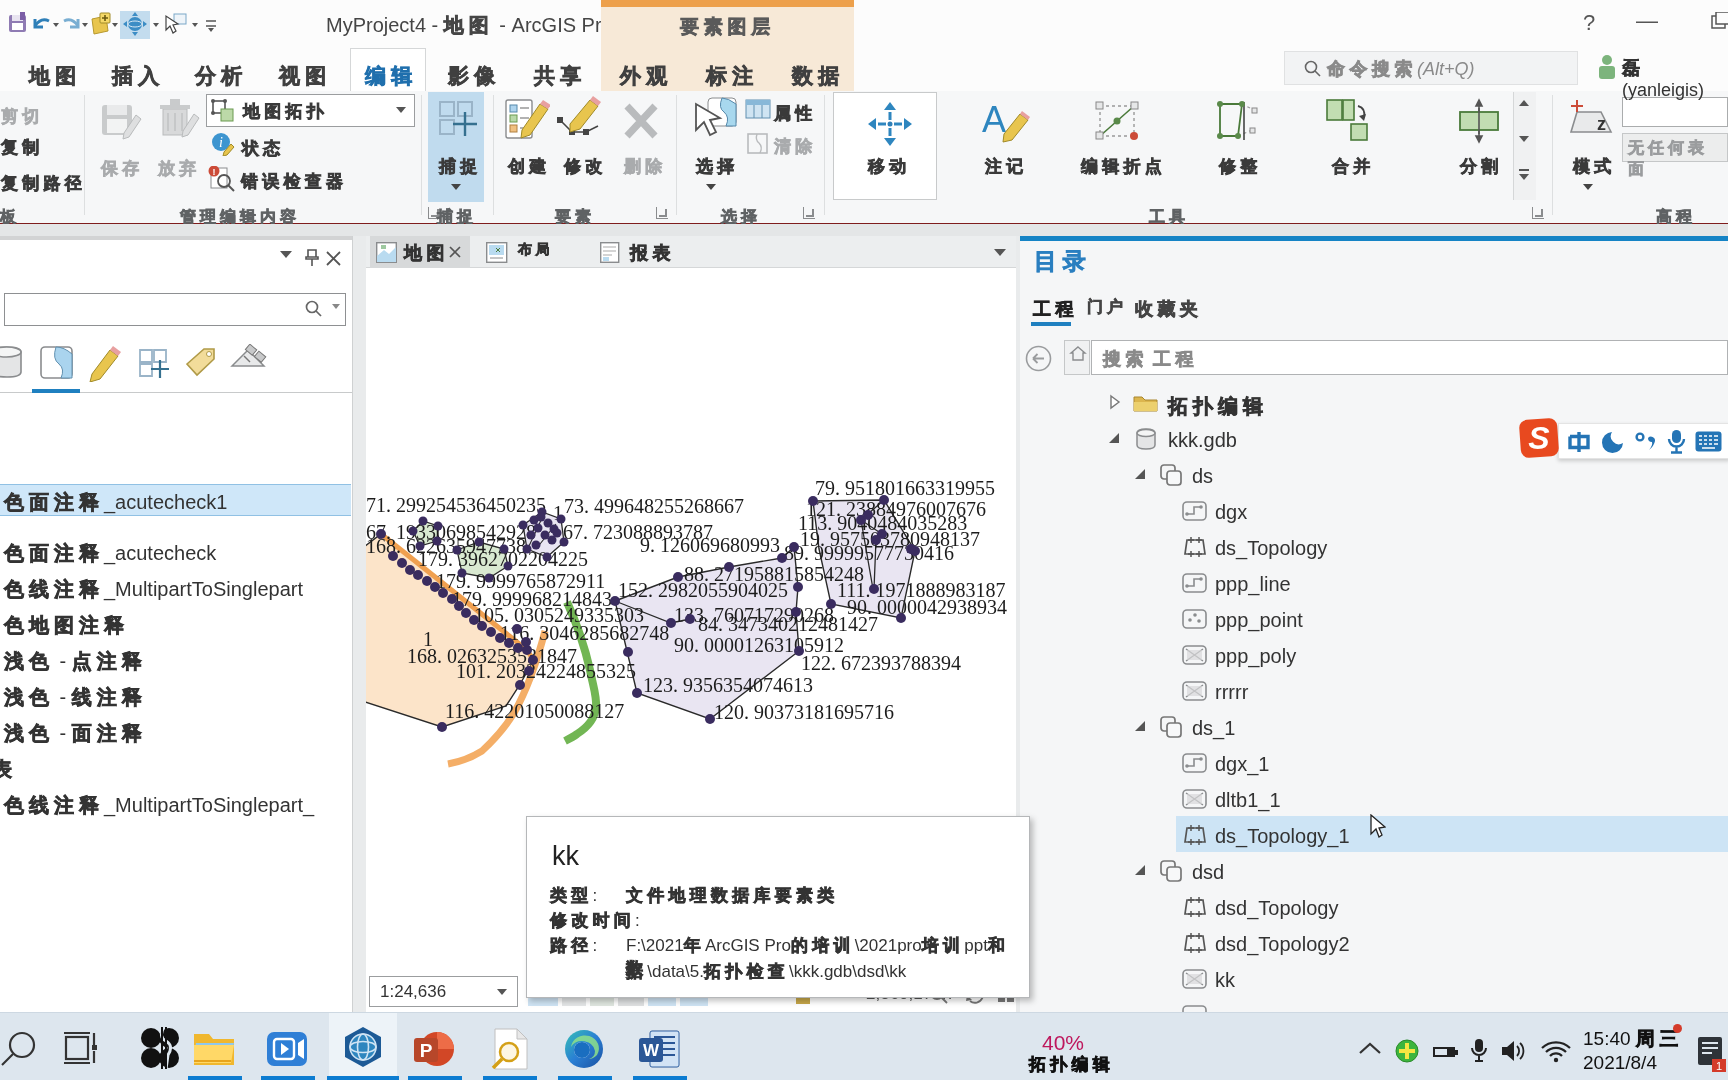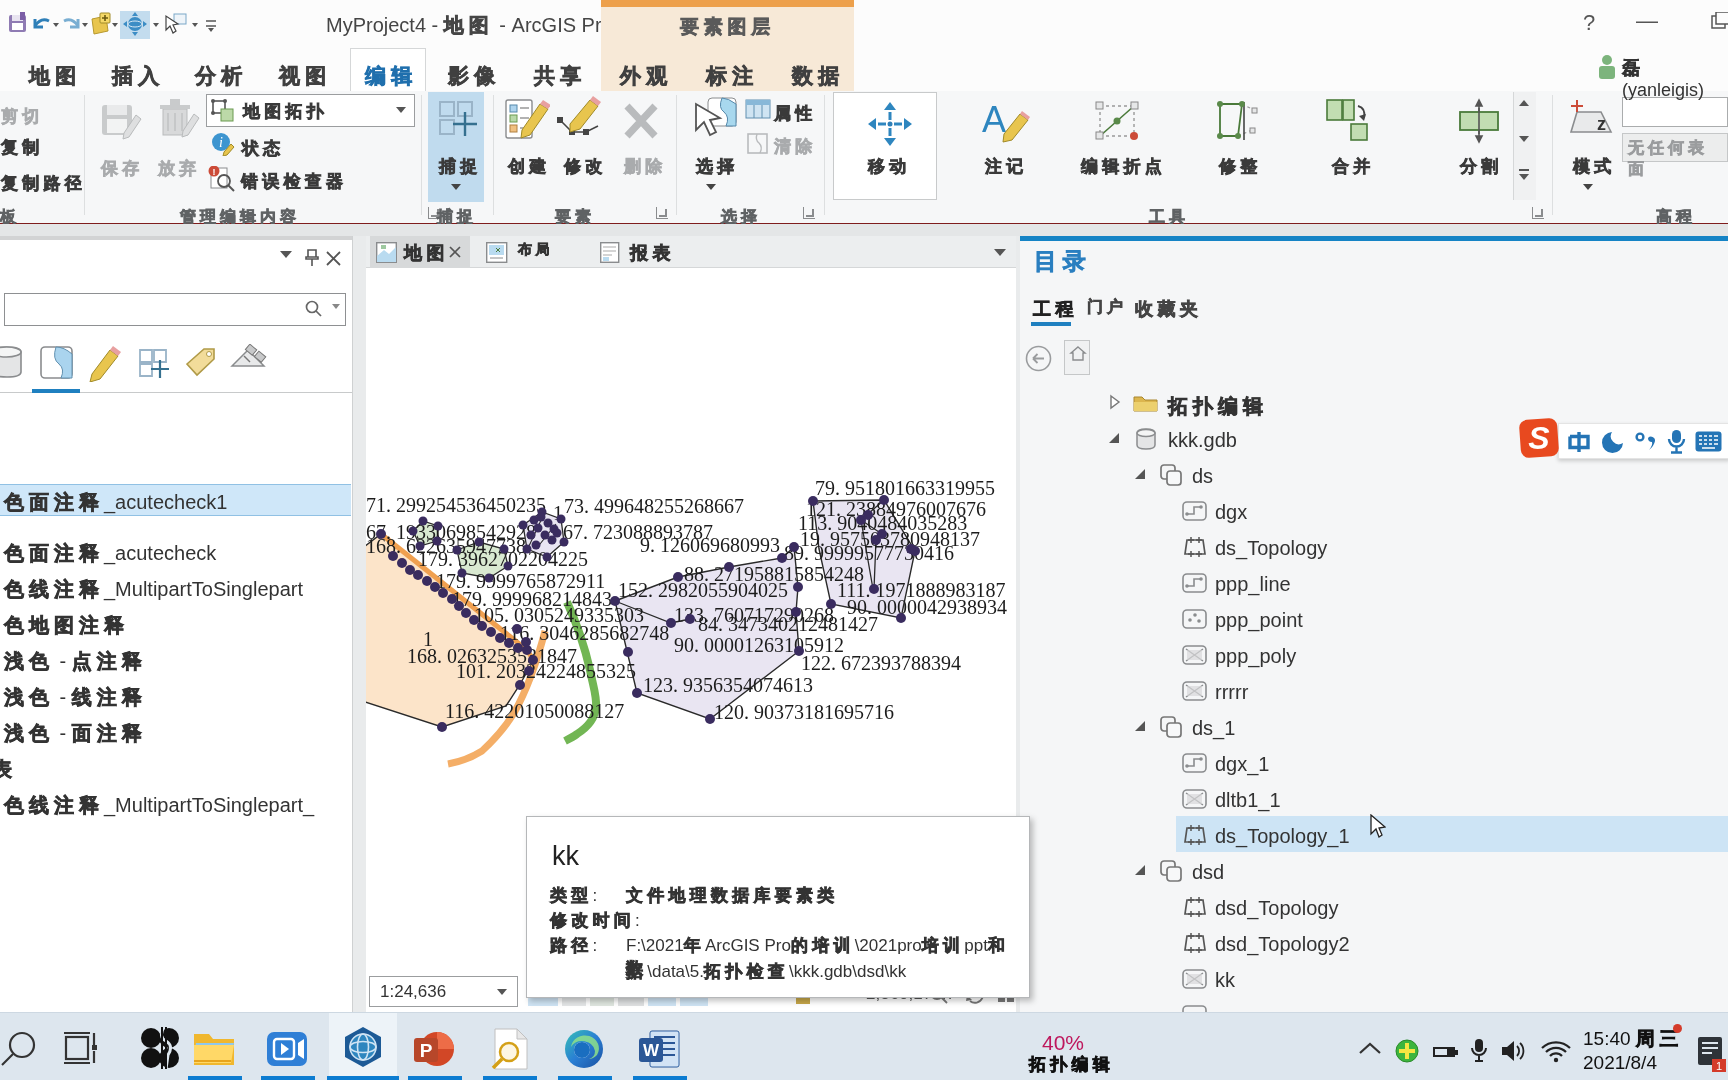--- a/index.html
+++ b/index.html
@@ -62,20 +62,27 @@
   </svg>
   <div class="abs" style="left:326px;top:12px;font-size:20px;color:#454545">MyProject4 - <span class="cjk">地图</span> - ArcGIS Pro</div>
 
   <div class="abs" style="left:1583px;top:10px;font-size:22px;color:#555">?</div>
   <div class="abs" style="left:1636px;top:8px;font-size:22px;color:#555">—</div>
   <svg class="abs" style="left:1707px;top:12px" width="25" height="20">
       <rect x="5" y="4" width="13" height="12" fill="none" stroke="#555" stroke-width="1.5"></rect>
       <rect x="9" y="0" width="13" height="12" fill="#fcfcfc" stroke="#555" stroke-width="1.5"></rect>
     </svg>
 
+  <div class="abs" style="left:1284px;top:51px;width:292px;height:32px;background:#f2f3f4;border:1px solid #e0e1e2;z-index:5">
+    <svg class="abs" style="left:18px;top:7px" width="18" height="18">
+        <circle cx="8" cy="8" r="5.5" fill="none" stroke="#666" stroke-width="1.6"></circle>
+        <path d="M12 12 L17 17" stroke="#666" stroke-width="1.6"></path>
+      </svg>
+    <div class="abs" style="left:42px;top:5px;font-size:18px;color:#8a8a8a"><span class="cjk">命令搜索</span><i>(Alt+Q)</i></div>
+  </div>
 
   <svg class="abs" style="left:1596px;top:53px;z-index:5" width="22" height="28">
       <circle cx="11" cy="7" r="5" fill="#7cb47c"></circle>
       <rect x="3" y="13" width="16" height="13" rx="3" fill="#7cb47c"></rect>
     </svg>
   <div class="abs" style="left:1622px;top:56px;font-size:18px;color:#333;z-index:5"><span class="cjk">磊</span> (yanleigis)</div>
 </div>
 
 <div class="abs" id="tabrow"></div>
 
@@ -539,20 +546,23 @@
 
   <svg class="abs" style="left:5px;top:109px" width="28" height="28">
       <circle cx="13.5" cy="13.5" r="12" fill="none" stroke="#9a9c9e" stroke-width="1.6"></circle>
       <path d="M8 13.5 h11 M8 13.5 l4.5 -4.5 M8 13.5 l4.5 4.5" stroke="#9a9c9e" stroke-width="1.8" fill="none"></path>
     </svg>
   <div class="abs" style="left:44px;top:104px;width:26px;height:35px;background:#f0f1f2;border:1px solid #c5c7c8;box-sizing:border-box">
     <svg class="abs" style="left:4px;top:4px" width="18" height="18">
         <path d="M9 2 L16 8 L14 8 L14 15 L4 15 L4 8 L2 8 Z" fill="none" stroke="#8a8c8e" stroke-width="1.4"></path>
       </svg>
   </div>
+  <div class="abs" style="left:71px;top:104px;width:637px;height:35px;background:#fff;border:1px solid #b0b2b4;box-sizing:border-box">
+    <div class="abs" style="left:11px;top:6px;font-size:18px;color:#8a8a8a"><span class="cjk">搜索</span> <span class="cjk">工程</span></div>
+  </div>
 
   <svg class="abs" style="left:88px;top:158px" width="14" height="16">
       <path d="M3 2 L11 8 L3 14 Z" fill="#fff" stroke="#777" stroke-width="1.4"></path>
     </svg>
   <svg class="abs" style="left:113px;top:157px" width="25" height="20">
       <path d="M1 4 h8 l3 3 h12 v11 h-23 z" fill="#dcb64e" stroke="#a8862e"></path>
       <path d="M1 9 h23 v9 h-23 z" fill="#ecd06e"></path>
     </svg>
   <div class="trow" style="left:148px;top:157px"><span class="cjk">拓扑编辑</span></div>
   <svg class="abs" style="left:86px;top:194px" width="16" height="16">

